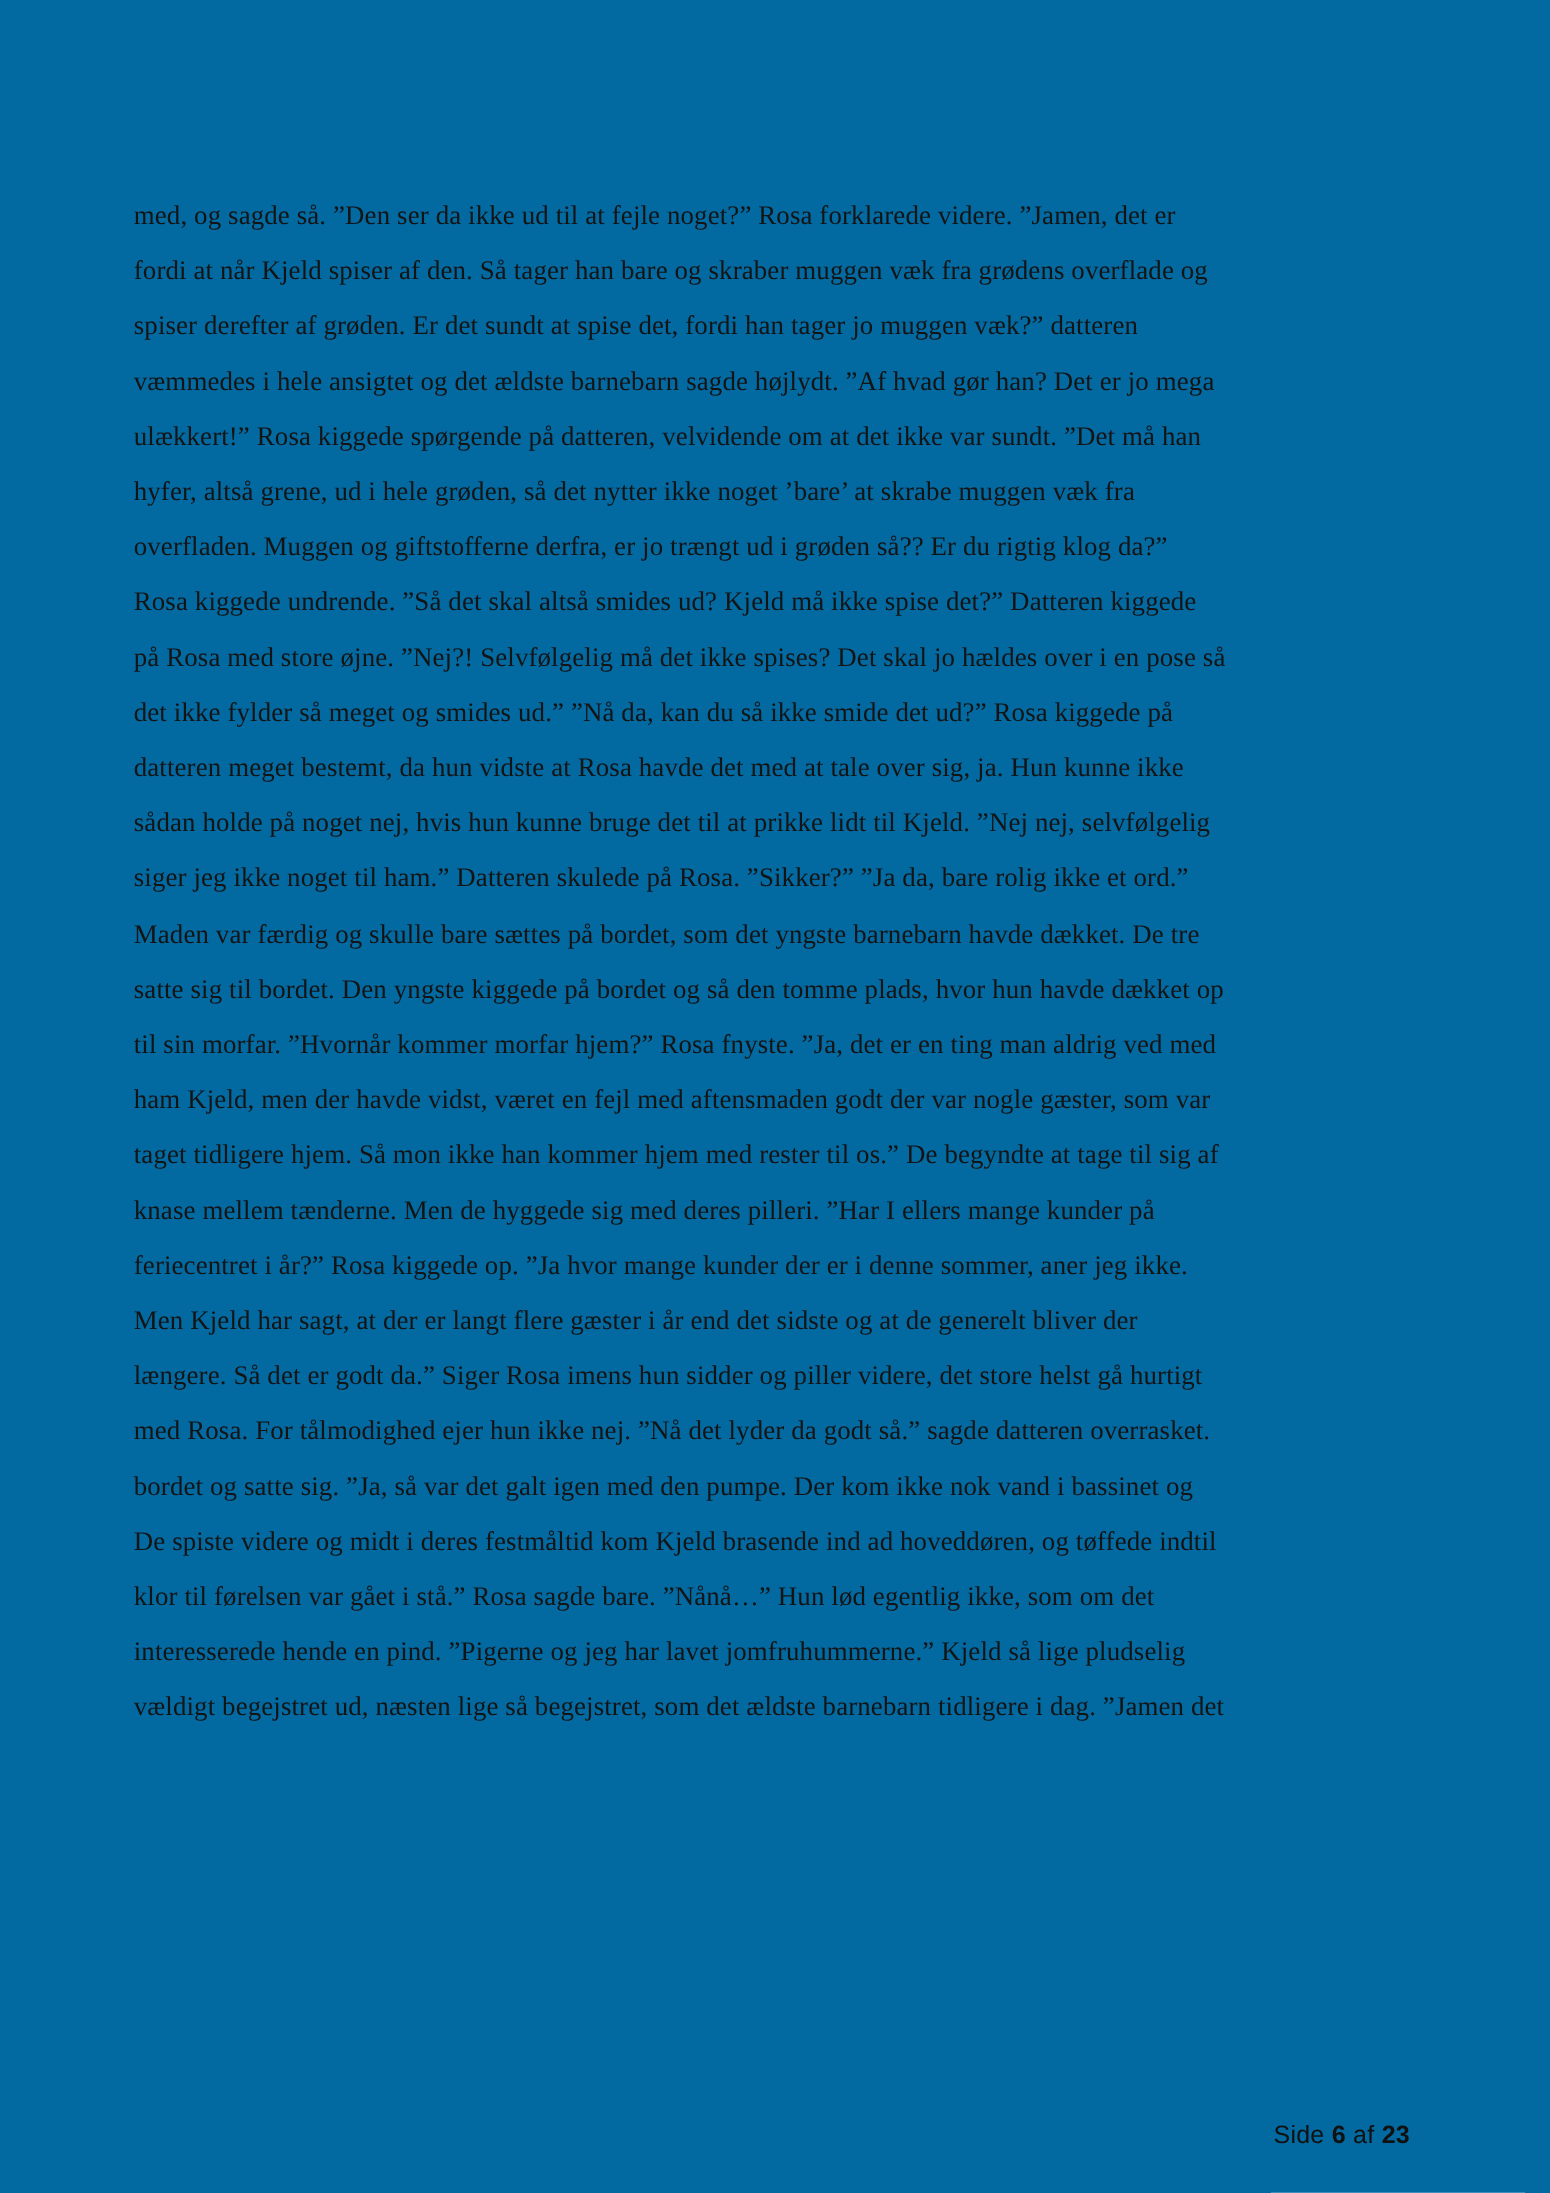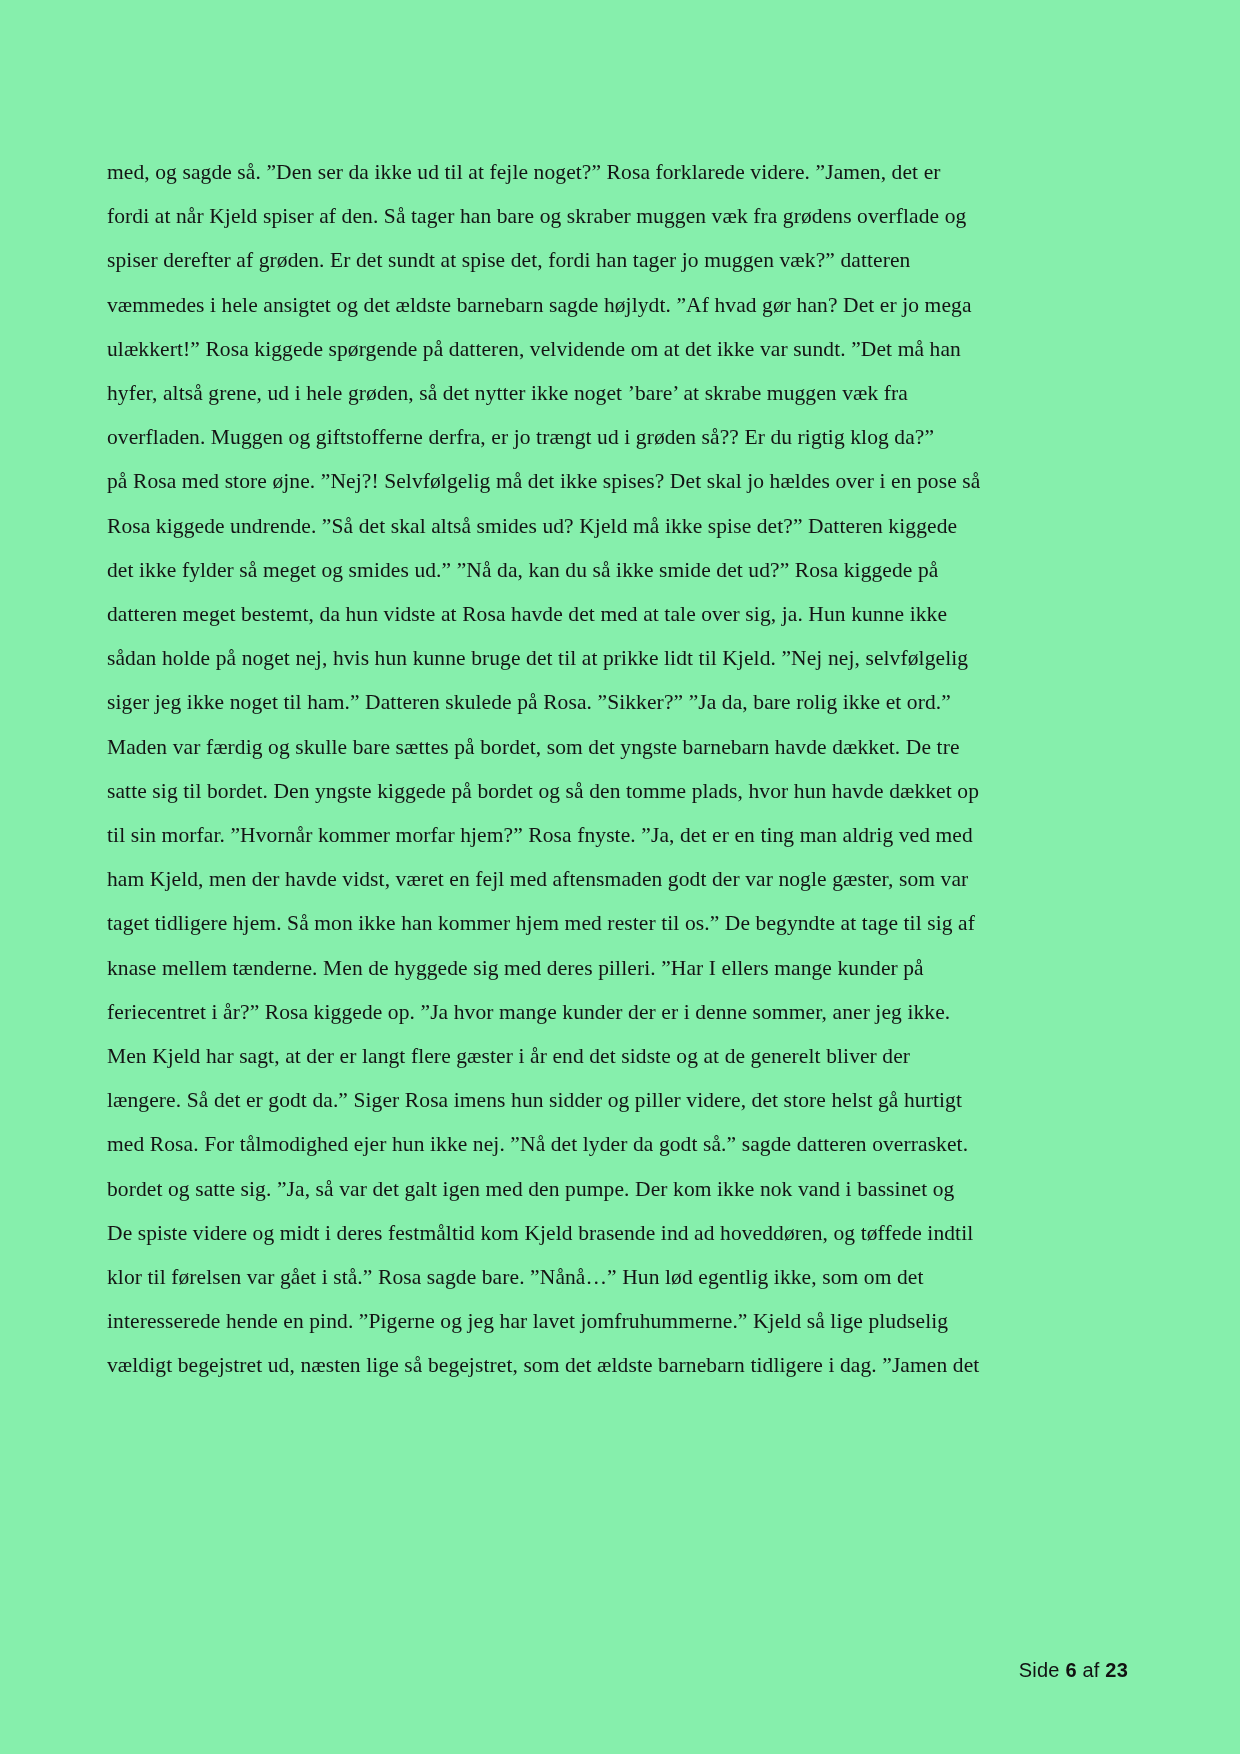--- a/index.html
+++ b/index.html
@@ -4,38 +4,38 @@
 <style>
   html, body { margin: 0; padding: 0; }
   body {
     width: 1240px; height: 1754px;
     background: #ffffff;
     font-family: "Liberation Serif", serif;
   }
   .page {
     position: relative;
     width: 1240px; height: 1754px;
-    background: #86efac;
+    background: #0369a1;
     overflow: hidden;
   }
   .textblock {
     position: absolute;
     left: 107px; top: 150px;
     width: 1035px;
     font-size: 21.5px;
     line-height: 44.2px;
     color: #141414;
     letter-spacing: 0.1px;
   }
   .textblock .line {
     white-space: nowrap;
   }
   .page-footer {
     position: absolute;
-    top: 1659px;
+    top: 1697px;
     right: 112px;
     font-family: "Liberation Sans", sans-serif;
     font-size: 20px;
     color: #111111;
     letter-spacing: 0.2px;
     margin-left: 16px;
   }
   .page-footer .num { font-weight: 700; }
 </style>
 </head>
@@ -44,22 +44,22 @@
 <div class="page">
 
   <div class="textblock">
       <div class="line">med, og sagde så. ”Den ser da ikke ud til at fejle noget?” Rosa forklarede videre. ”Jamen, det er</div>
       <div class="line">fordi at når Kjeld spiser af den. Så tager han bare og skraber muggen væk fra grødens overflade og</div>
       <div class="line">spiser derefter af grøden. Er det sundt at spise det, fordi han tager jo muggen væk?” datteren</div>
       <div class="line">væmmedes i hele ansigtet og det ældste barnebarn sagde højlydt. ”Af hvad gør han? Det er jo mega</div>
       <div class="line">ulækkert!” Rosa kiggede spørgende på datteren, velvidende om at det ikke var sundt. ”Det må han</div>
       <div class="line">hyfer, altså grene, ud i hele grøden, så det nytter ikke noget ’bare’ at skrabe muggen væk fra</div>
       <div class="line">overfladen. Muggen og giftstofferne derfra, er jo trængt ud i grøden så?? Er du rigtig klog da?”</div>
+      <div class="line">Rosa kiggede undrende. ”Så det skal altså smides ud? Kjeld må ikke spise det?” Datteren kiggede</div>
       <div class="line">på Rosa med store øjne. ”Nej?! Selvfølgelig må det ikke spises? Det skal jo hældes over i en pose så</div>
-      <div class="line">Rosa kiggede undrende. ”Så det skal altså smides ud? Kjeld må ikke spise det?” Datteren kiggede</div>
       <div class="line">det ikke fylder så meget og smides ud.” ”Nå da, kan du så ikke smide det ud?” Rosa kiggede på</div>
       <div class="line">datteren meget bestemt, da hun vidste at Rosa havde det med at tale over sig, ja. Hun kunne ikke</div>
       <div class="line">sådan holde på noget nej, hvis hun kunne bruge det til at prikke lidt til Kjeld. ”Nej nej, selvfølgelig</div>
       <div class="line">siger jeg ikke noget til ham.” Datteren skulede på Rosa. ”Sikker?” ”Ja da, bare rolig ikke et ord.”</div>
       <div class="line">Maden var færdig og skulle bare sættes på bordet, som det yngste barnebarn havde dækket. De tre</div>
       <div class="line">satte sig til bordet. Den yngste kiggede på bordet og så den tomme plads, hvor hun havde dækket op</div>
       <div class="line">til sin morfar. ”Hvornår kommer morfar hjem?” Rosa fnyste. ”Ja, det er en ting man aldrig ved med</div>
       <div class="line">ham Kjeld, men der havde vidst, været en fejl med aftensmaden godt der var nogle gæster, som var</div>
       <div class="line">taget tidligere hjem. Så mon ikke han kommer hjem med rester til os.” De begyndte at tage til sig af</div>
       <div class="line">knase mellem tænderne. Men de hyggede sig med deres pilleri. ”Har I ellers mange kunder på</div>

